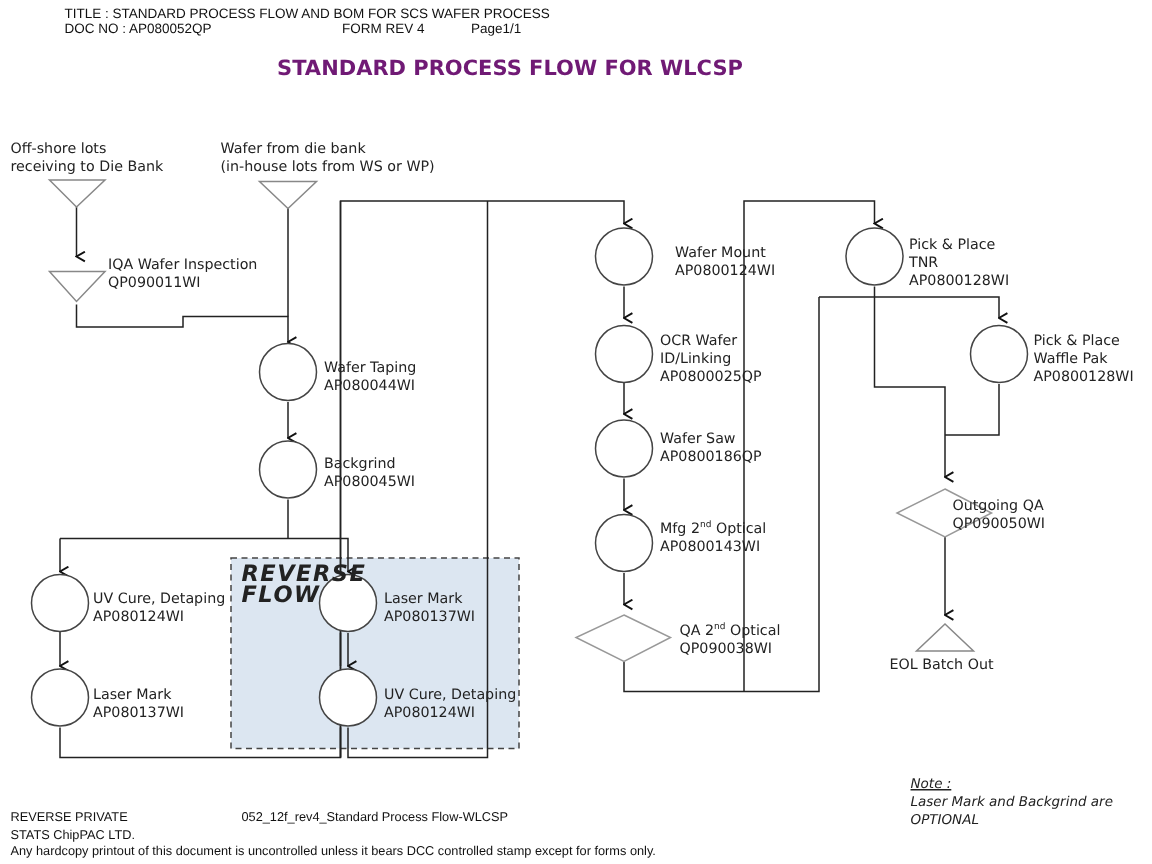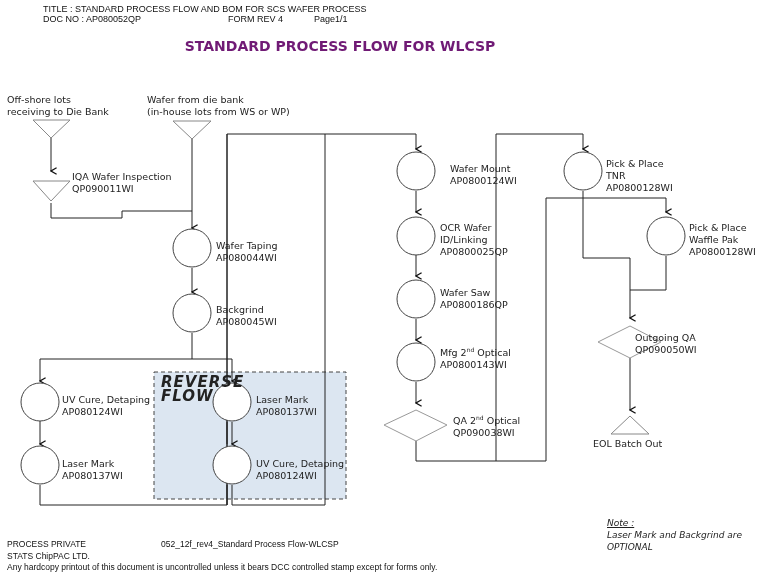--- a/index.html
+++ b/index.html
@@ -177,16 +177,16 @@
   <div>QP090050WI</div>
 </div>
 <div class="lbl" style="left:564px;top:438px;margin-left:29px;">EOL Batch Out</div>
 
 <div class="note" style="left:607px;top:517px;">
   <div class="u">Note :</div>
   <div>Laser Mark and Backgrind are</div>
   <div>OPTIONAL</div>
 </div>
 
-<div class="ftr" style="left:7px;top:539px;">PROCESS PRIVATE</div>
+<div class="ftr" style="left:7px;top:539px;">REVERSE PRIVATE</div>
 <div class="ftr" style="left:161px;top:539px;">052_12f_rev4_Standard Process Flow-WLCSP</div>
 <div class="ftr" style="left:7px;top:551px;">STATS ChipPAC LTD.</div>
 <div class="ftr" style="left:7px;top:562px;">Any hardcopy printout of this document is uncontrolled unless it bears DCC controlled stamp except for forms only.</div>
 
 </body></html>

